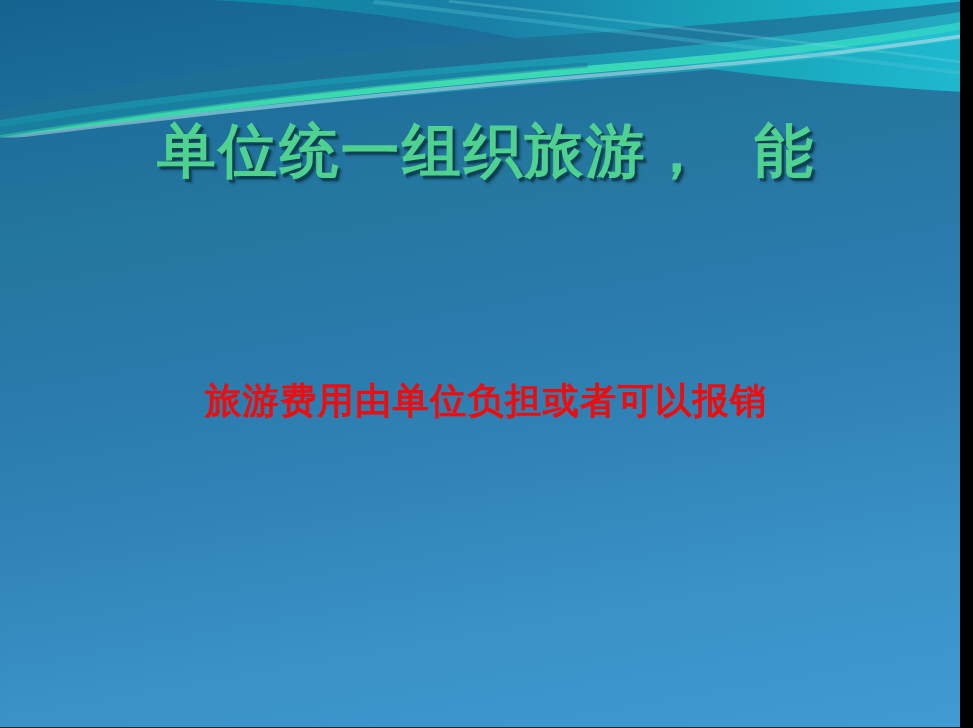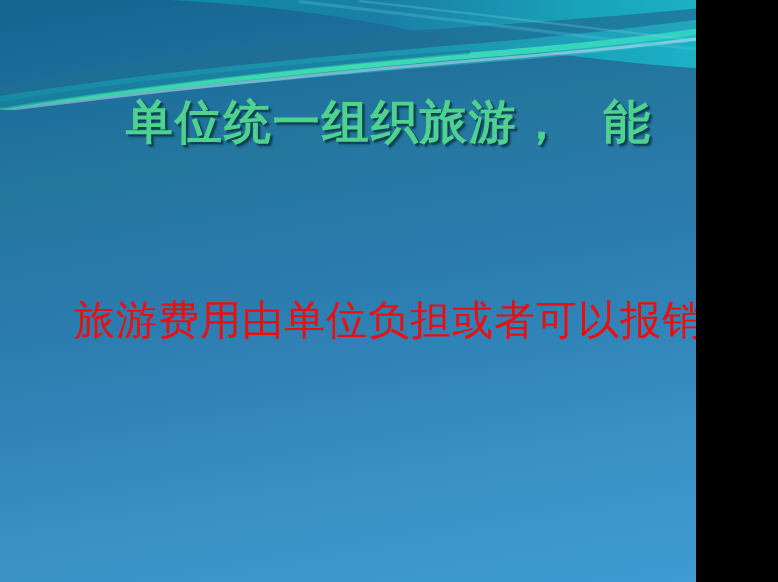--- a/index.html
+++ b/index.html
@@ -3,21 +3,21 @@
 <meta charset="utf-8">
 <title>Slide</title>
 <style>
   html, body {
     margin: 0;
     padding: 0;
     background: #000;
   }
   .slide {
     position: relative;
-    width: 696px;
+    width: 768px;
     height: 582px;
     overflow: hidden;
     font-family: "DejaVu Sans", sans-serif;
     
     background: linear-gradient(170deg,
         #15638f 0%,
         #1d6e9c 14%,
         #24779f 28%,
         #2a7aab 44%,
         #3184b8 62%,
@@ -60,22 +60,22 @@
   .subtitle-block {
     position: absolute;
     left: 0;
     top: 298px;
     width: 778px;
     text-align: center;
   }
   .subtitle-line {
     color: #ee0d0d;
     font-family: "DejaVu Sans", "Liberation Sans", sans-serif;
-    font-size: 41px;
-    font-weight: 400;
+    font-size: 29px;
+    font-weight: 700;
     line-height: 44px;
     letter-spacing: 1px;
     white-space: pre;
   }
 </style>
 </head>
 <body>
 
 <div class="slide">
 

